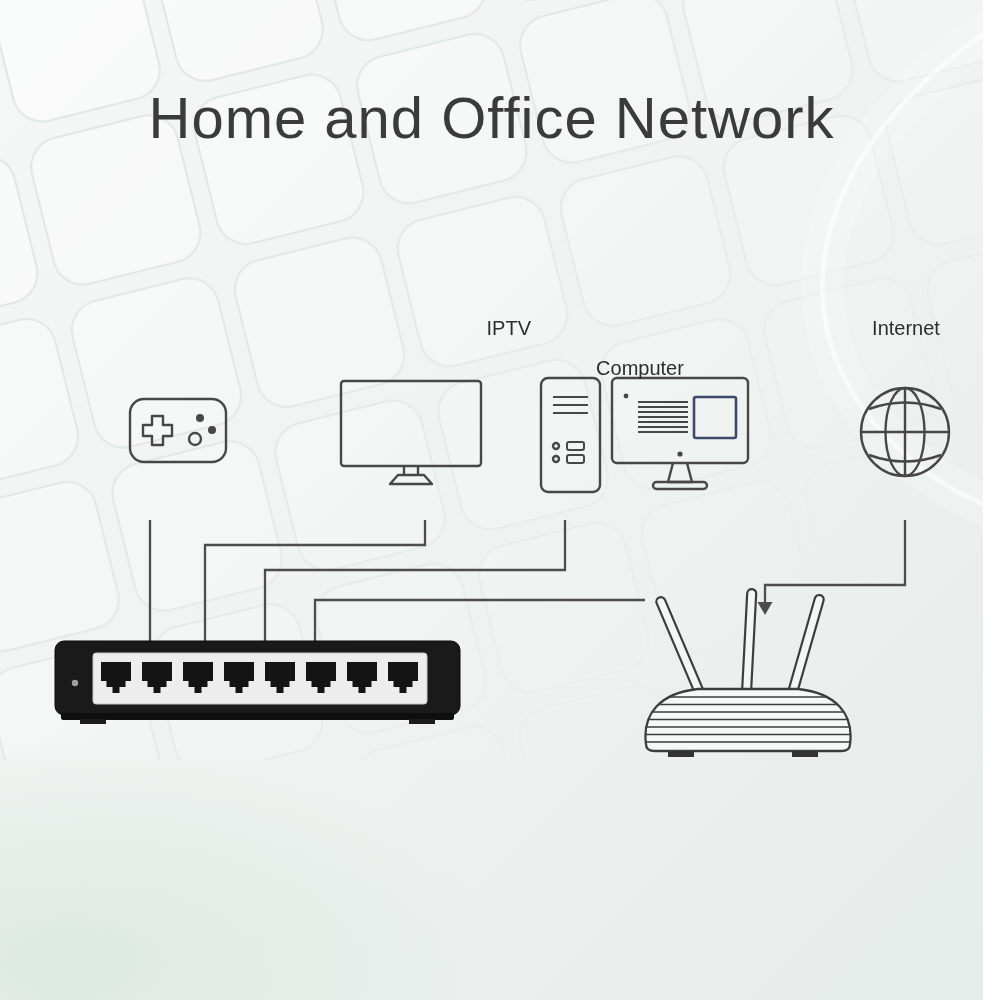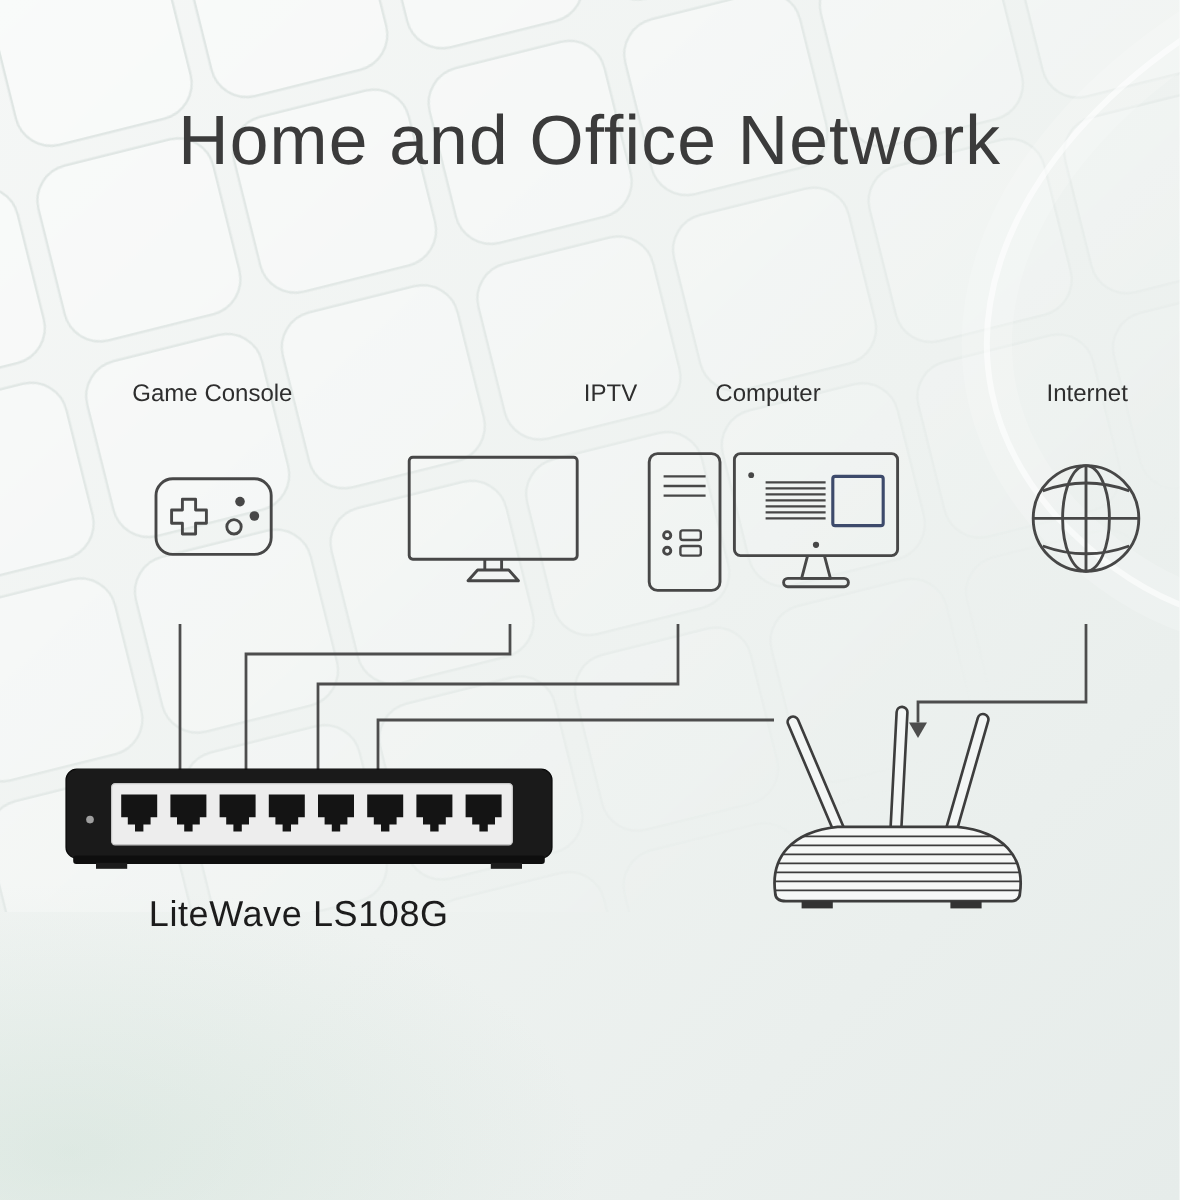--- a/index.html
+++ b/index.html
@@ -17,21 +17,21 @@
     position:absolute;top:84px;left:0;right:0;
     text-align:center;font-size:58px;font-weight:400;
     color:#3b3b3b;letter-spacing:1px;
   }
   .dev-label{
     position:absolute;top:317px;width:240px;
     text-align:center;font-size:20px;color:#2e2e2e;
   }
   .lbl-game{left:57px;}
   .lbl-iptv{left:291px;text-align:right;}
-  .lbl-computer{left:520px;}
+  .lbl-computer{left:520px;margin-top:40px;}
   .lbl-internet{left:786px;}
   .switch-label{
     position:absolute;left:124px;top:746px;
     font-size:30px;color:#1c1c1c;letter-spacing:0.5px;
   }
 </style>
 </head>
 <body>
 
 <div class="stage">
@@ -139,19 +139,17 @@
       <g clip-path="url(#routerClip)" stroke="#3d3d3d" stroke-width="1.5">
         <path d="M640,697 h216 M640,704.5 h216 M640,712 h216 M640,719.5 h216 M640,727 h216 M640,734.5 h216 M640,742 h216"></path>
       </g>
       <rect x="668" y="751" width="26" height="6" fill="#333333"></rect>
       <rect x="792" y="751" width="26" height="6" fill="#333333"></rect>
     </g>
   </svg>
 
   <div class="title">Home and Office Network</div>
 
-  <div class="dev-label lbl-game">Game Console</div>
   <div class="dev-label lbl-iptv">IPTV</div>
   <div class="dev-label lbl-computer">Computer</div>
   <div class="dev-label lbl-internet">Internet</div>
 
-  <div class="switch-label">LiteWave LS108G</div>
 </div>
 
 </body></html>

